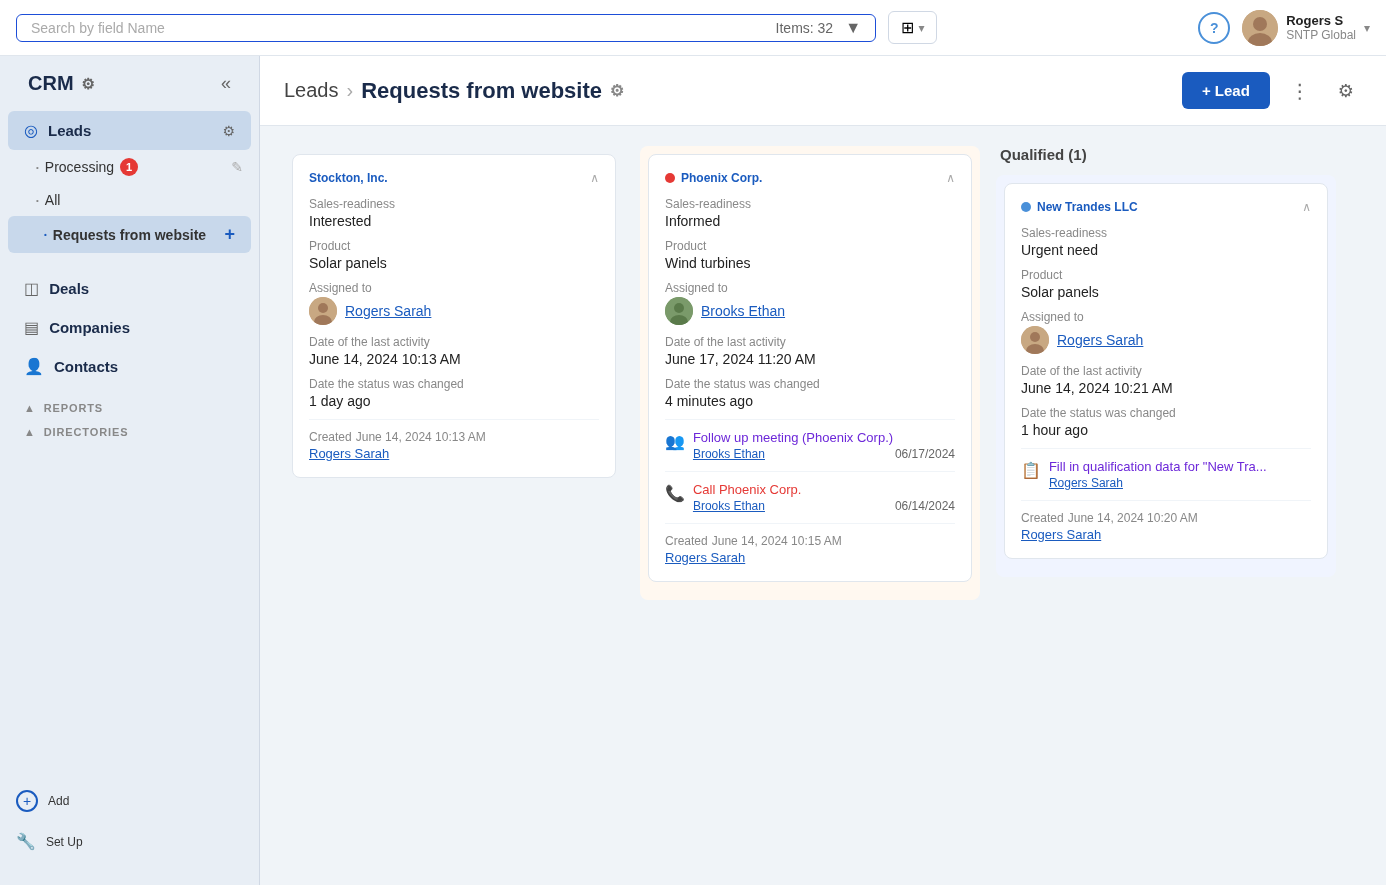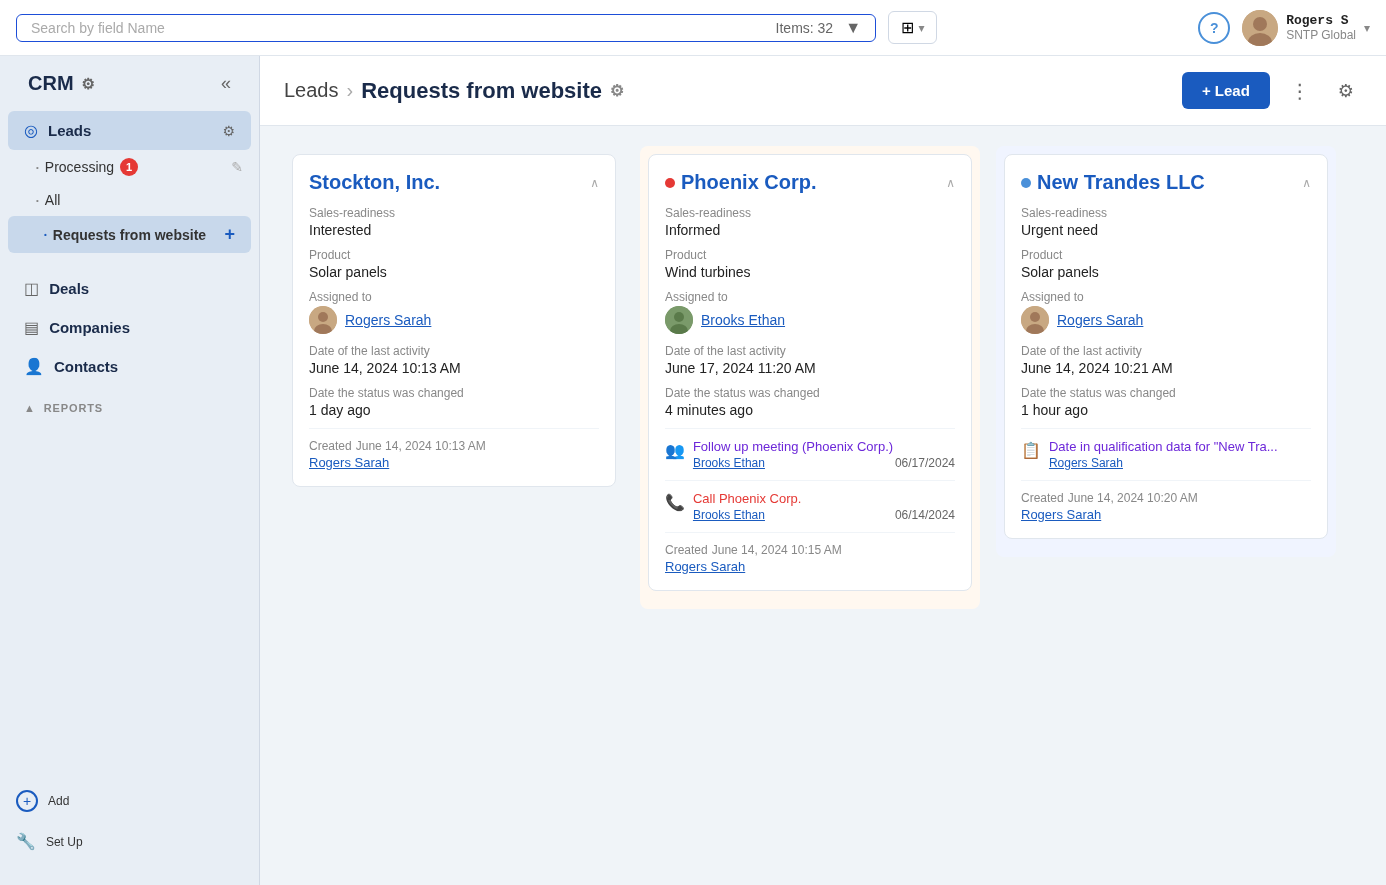--- a/index.html
+++ b/index.html
@@ -9,21 +9,21 @@
     .topbar { height: 56px; background: #fff; border-bottom: 1px solid #e0e6ed; display: flex; align-items: center; padding: 0 16px; gap: 12px; flex-shrink: 0; }
     .topbar-search { flex: 1; max-width: 860px; border: 1px solid #1d4ed8; border-radius: 6px; padding: 4px 14px; font-size: 14px; color: #888; display: flex; align-items: center; justify-content: space-between; }
     .topbar-search-text { color: #aaa; font-size: 14px; }
     .topbar-right { display: flex; align-items: center; gap: 12px; margin-left: auto; }
     .topbar-view-btn { border: 1px solid #d0d8e4; border-radius: 6px; padding: 6px 12px; background: #fff; display: flex; align-items: center; gap: 4px; cursor: pointer; font-size: 14px; }
     .topbar-help { width: 32px; height: 32px; border-radius: 50%; border: 2px solid #4a90d9; display: flex; align-items: center; justify-content: center; color: #4a90d9; font-weight: bold; font-size: 14px; cursor: pointer; }
     .topbar-avatar { display: flex; align-items: center; gap: 8px; cursor: pointer; }
     .avatar-img { width: 36px; height: 36px; border-radius: 50%; background: #c8a882; overflow: hidden; display: flex; align-items: center; justify-content: center; }
     .avatar-img svg { width: 36px; height: 36px; }
     .topbar-user { font-size: 13px; }
-    .topbar-user-name { font-weight: 600; color: #222; font-family: Liberation Mono, monospace; }
+    .topbar-user-name { font-weight: 600; color: #222; }
     .topbar-user-company { color: #888; font-size: 12px; }
 
     
     .main-layout { display: flex; flex: 1; overflow: hidden; }
 
     
     .sidebar { width: 260px; background: #e8eef5; border-right: 1px solid #d0d8e4; display: flex; flex-direction: column; flex-shrink: 0; padding: 16px 0; }
     .sidebar-header { display: flex; align-items: center; justify-content: space-between; padding: 0 28px 16px; }
     .sidebar-logo { font-size: 20px; font-weight: 700; color: #1a2b4a; display: flex; align-items: center; gap: 8px; }
     .sidebar-collapse { cursor: pointer; color: #666; }
@@ -52,21 +52,21 @@
     .btn-more { background: none; border: none; cursor: pointer; font-size: 20px; color: #666; padding: 4px 8px; }
     .btn-settings { background: none; border: none; cursor: pointer; color: #666; padding: 4px 8px; }
 
     
     .kanban-area { flex: 1; overflow-x: auto; padding: 20px 24px; display: flex; gap: 16px; align-items: flex-start; }
     .kanban-column { width: 340px; flex-shrink: 0; }
     .kanban-col-header { font-size: 15px; font-weight: 600; color: #444; margin-bottom: 12px; padding: 0 4px; }
     .kanban-col-body { background: #f0f4f8; border-radius: 8px; padding: 8px; min-height: 200px; }
     .kanban-card { background: #fff; border-radius: 8px; padding: 16px; margin-bottom: 10px; border: 1px solid #e0e6ed; }
     .card-header { display: flex; align-items: center; justify-content: space-between; margin-bottom: 12px; }
-    .card-title { font-size: 20px; font-weight: 700; color: #1a5bbf; cursor: pointer; display: flex; align-items: center; gap: 6px; }
+    .card-title { font-size: 12px; font-weight: 700; color: #1a5bbf; cursor: pointer; display: flex; align-items: center; gap: 6px; }
     .card-status-dot { width: 10px; height: 10px; border-radius: 50%; flex-shrink: 0; }
     .dot-red { background: #e53935; }
     .dot-blue { background: #4a90d9; }
     .card-chevron { color: #aaa; cursor: pointer; font-size: 12px; }
     .card-field { margin-bottom: 10px; }
     .card-field-label { font-size: 12px; color: #888; margin-bottom: 2px; }
     .card-field-value { font-size: 14px; color: #222; font-weight: 500; }
     .card-divider { border: none; border-top: 1px solid #f0f4f8; margin: 10px 0; }
     .card-assigned { display: flex; align-items: center; gap: 8px; }
     .card-assigned-avatar { width: 28px; height: 28px; border-radius: 50%; overflow: hidden; background: #c8a882; flex-shrink: 0; display: flex; align-items: center; justify-content: center; }
@@ -184,20 +184,24 @@
         <span style="color:#666;font-size:16px;">👤</span>
         <span class="sidebar-nav-item-label">Contacts</span>
       </div>
     </div>
 
     <div style="height:8px;"></div>
     <div class="section-label">
       <span style="cursor:pointer;margin-right:4px;">▲</span>
       <span>REPORTS</span>
     </div>
+    <div class="section-label">
+      <span style="cursor:pointer;margin-right:4px;">▲</span>
+      <span>DIRECTORIES</span>
+    </div>
 
     <div class="sidebar-bottom">
       <div class="sidebar-bottom-item">
         <span style="color:#1a5bbf;font-size:18px;border:2px solid #1a5bbf;border-radius:50%;width:22px;height:22px;display:flex;align-items:center;justify-content:center;font-size:14px;">+</span>
         <span class="sidebar-bottom-label">Add</span>
       </div>
       <div class="sidebar-bottom-item">
         <span style="color:#666;font-size:16px;">🔧</span>
         <span class="sidebar-bottom-label">Set Up</span>
       </div>
@@ -361,20 +365,21 @@
                 <span>June 14, 2024 10:15 AM</span>
               </div>
               <div class="card-footer-name">Rogers Sarah</div>
             </div>
           </div>
 
         </div>
       </div>
 
       <div class="kanban-column">
+        <div class="kanban-col-header">Qualified (1)</div>
         <div class="kanban-col-body qualified-col">
 
           <div class="kanban-card">
             <div class="card-header">
               <div class="card-title" style="display:flex;align-items:center;gap:6px;">
                 <span class="card-status-dot dot-blue"></span>
                 <span>New Trandes LLC</span>
               </div>
               <span class="card-chevron">∧</span>
             </div>
@@ -410,21 +415,21 @@
 
             <div class="card-field">
               <div class="card-field-label">Date the status was changed</div>
               <div class="card-field-value">1 hour ago</div>
             </div>
 
             <div class="card-activity">
               <div class="card-activity-item">
                 <span class="card-activity-icon" style="font-size:16px;">📋</span>
                 <div class="card-activity-content">
-                  <div class="card-activity-title">Date in qualification data for "New Tra...</div>
+                  <div class="card-activity-title">Fill in qualification data for "New Tra...</div>
                   <div class="card-activity-meta">
                     <span class="card-activity-person">Rogers Sarah</span>
                     <span class="card-activity-date"></span>
                   </div>
                 </div>
               </div>
             </div>
 
             <hr class="card-divider">
 

